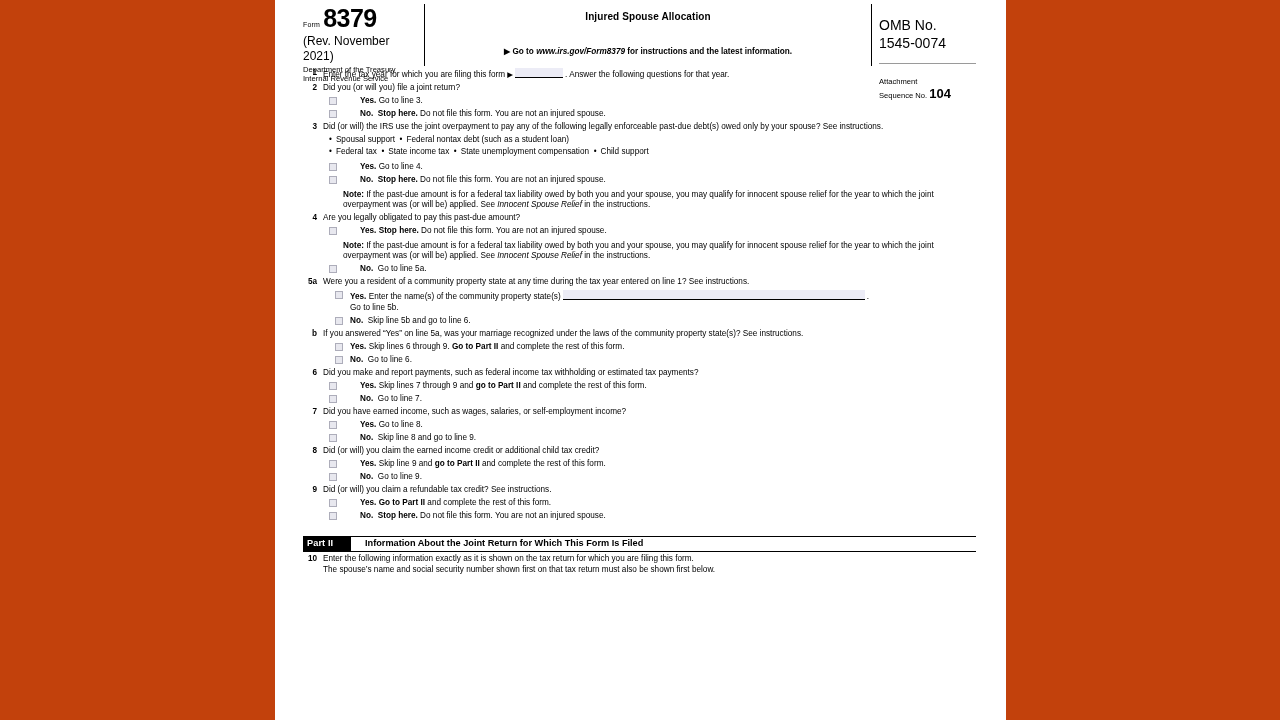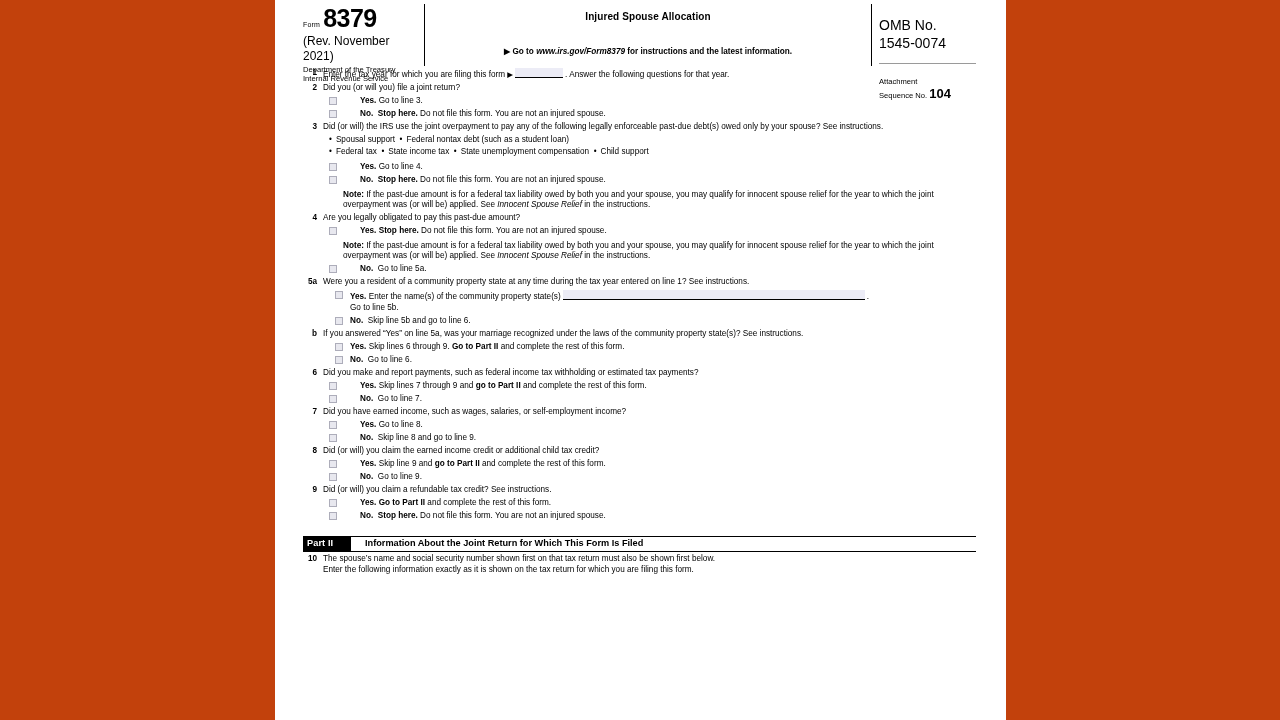--- a/index.html
+++ b/index.html
@@ -386,20 +386,20 @@
       <div class="spacer-bottom"></div>
 
       <div class="partbar">
         <div class="tag">Part II</div>
         <div class="ptitle"><b>Information About the Joint Return for Which This Form Is Filed</b></div>
       </div>
 
       <div class="q">
         <div class="qnum">10</div>
         <div class="qtext">
+          <div>Enter the following information exactly as it is shown on the tax return for which you are filing this form.</div>
           <div>The spouse’s name and social security number shown first on that tax return must also be shown first below.</div>
-          <div>Enter the following information exactly as it is shown on the tax return for which you are filing this form.</div>
         </div>
       </div>
 
     </div>
   </div>
 </div>
 
 </body></html>

